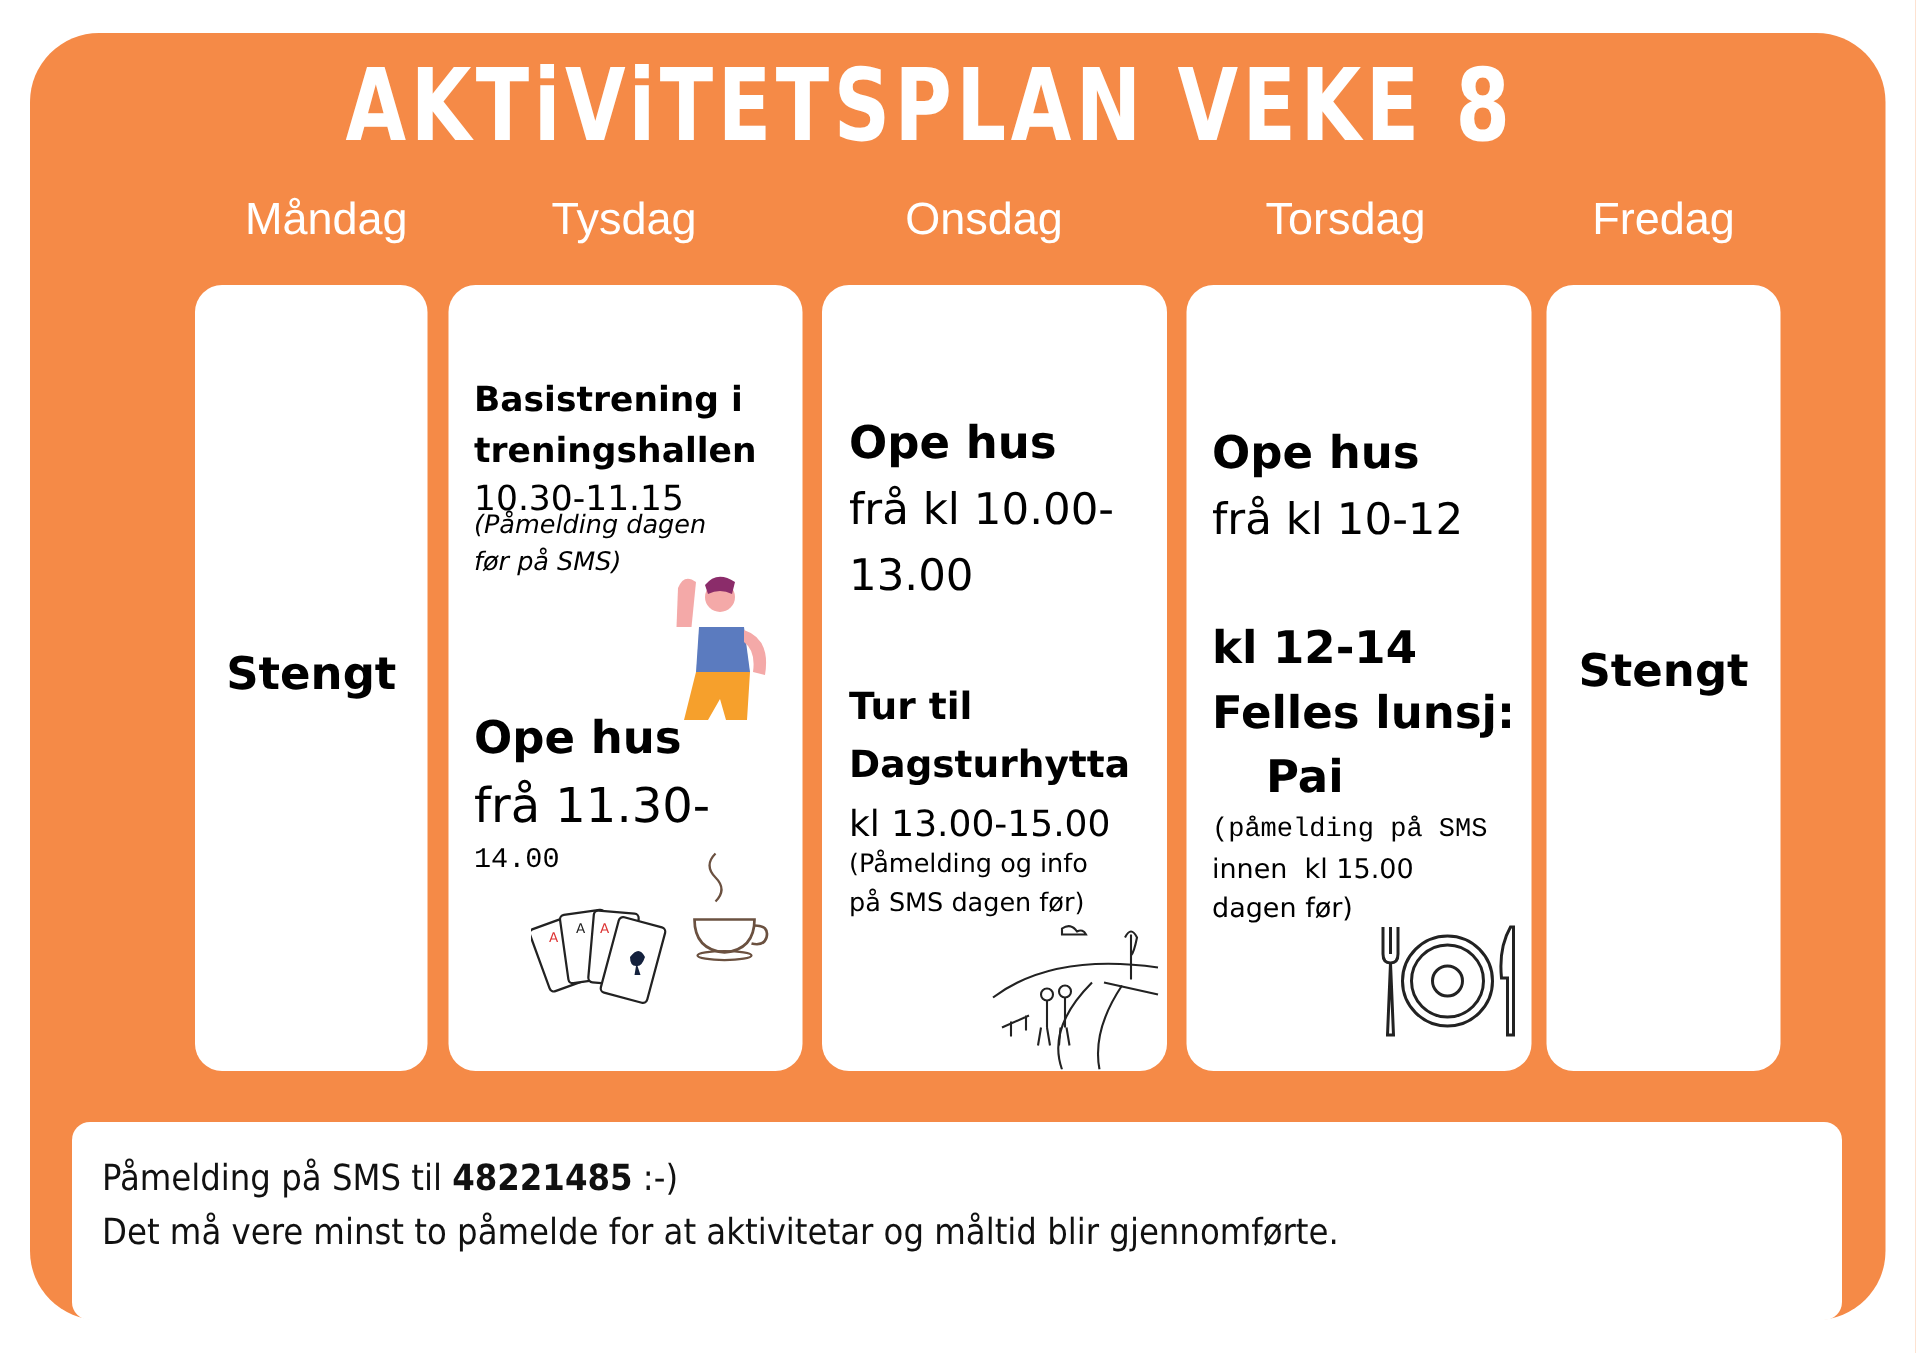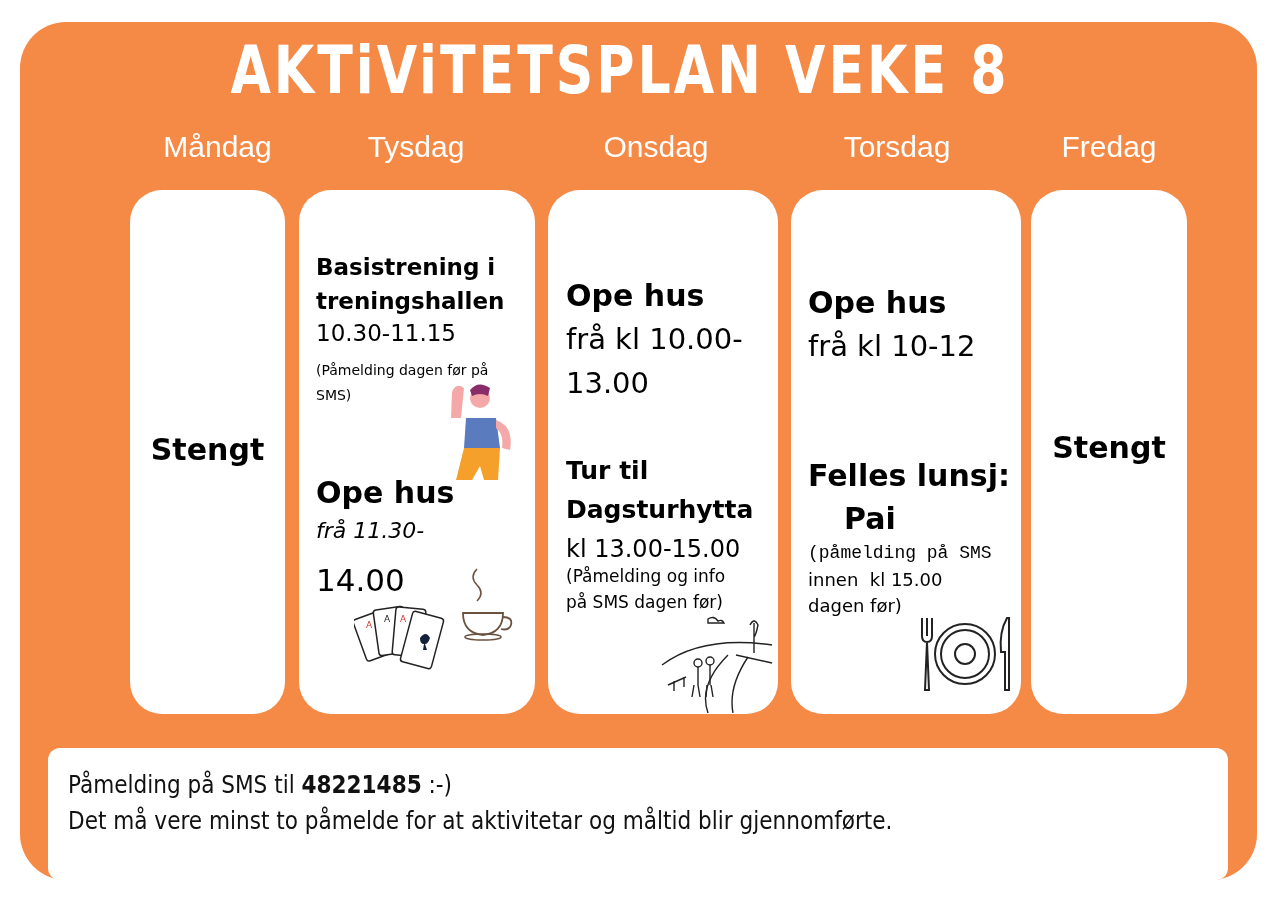--- a/index.html
+++ b/index.html
@@ -1,20 +1,20 @@
 <!DOCTYPE html>
 <html><head>
   <meta charset="utf-8">
   <style>
     html, body { margin:0; padding:0; background:#ffffff; }
     body { width:1277px; height:902px; position:relative; overflow:hidden; font-family:"DejaVu Sans", sans-serif; }
     .poster { position:absolute; left:20px; top:22px; width:1237px; height:858px; background:#f58a47; border-radius:46px; }
     .title { position:absolute; left:0; top:36px; width:1200px; text-align:center; color:#fff; font-family:"DejaVu Sans Condensed","DejaVu Sans", sans-serif; font-weight:bold; font-size:58px; letter-spacing:3px; transform:scaleY(1.15); }
     .day { position:absolute; top:130px; color:#fff; font-family:"Liberation Sans", sans-serif; font-size:30px; text-align:center; }
-    .card { position:absolute; top:190px; background:#fff; border-radius:32px; box-sizing:border-box; }
+    .card { position:absolute; top:190px; background:#fff; border-radius:18px; box-sizing:border-box; }
     .txt { position:absolute; color:#000; font-family:"DejaVu Sans", sans-serif; }
     .b { font-weight:bold; }
     .footer { position:absolute; left:48px; top:748px; width:1180px; height:132px; background:#fff; border-radius:12px; }
     .footer .line { position:absolute; left:20px; font-family:"DejaVu Sans Condensed","DejaVu Sans", sans-serif; font-size:24px; color:#111; }
   </style>
 </head>
 <body>
 
 <div class="poster"></div>
 <div class="title" style="left:20px;">AKTiViTETSPLAN VEKE 8</div>
@@ -25,32 +25,32 @@
 <div class="day" style="left:792px;width:210px;">Torsdag</div>
 <div class="day" style="left:1030px;width:158px;">Fredag</div>
 
 <div class="card" style="left:130px;width:155px;height:524px;">
   <div class="txt b" style="left:0;width:155px;text-align:center;top:242px;font-size:30px;">Stengt</div>
 </div>
 
 <div class="card" style="left:299px;width:236px;height:524px;">
   <div class="txt b" style="left:17px;top:60px;width:205px;font-size:23px;line-height:34px;">Basistrening i treningshallen</div>
   <div class="txt" style="left:17px;top:130px;font-size:23px;">10.30-11.15</div>
-  <div class="txt" style="left:17px;top:168px;width:180px;font-size:14px;line-height:25px;">(Påmelding dagen før på SMS)</div>
+  <div class="txt" style="left:17px;top:148px;width:180px;font-size:17px;line-height:25px;font-style:italic;">(Påmelding dagen før på SMS)</div>
   <svg style="position:absolute;left:135px;top:190px;" width="90" height="100" viewBox="0 0 90 100">
     <path d="M18 12 q4 -10 12 -4 l-3 30 l-10 0 z" fill="#f4a9a8"></path>
     <circle cx="46" cy="18" r="10" fill="#f4a9a8"></circle>
     <path d="M36 10 q8 -10 20 -2 l-2 8 q-8 -4 -16 0 z" fill="#8b2c6a"></path>
     <path d="M32 38 l30 0 l4 30 l-36 0 z" fill="#5b7bbf"></path>
     <path d="M62 40 q18 6 14 30 l-8 -2 q2 -14 -6 -20 z" fill="#f4a9a8"></path>
     <path d="M30 68 l36 0 l-2 32 l-14 0 l-4 -14 l-8 14 l-16 0 z" fill="#f6a02c"></path>
   </svg>
   <div class="txt b" style="left:17px;top:285px;font-size:30px;">Ope hus</div>
-  <div class="txt" style="left:17px;top:328px;font-size:22px;font-style:italic;">frå 11.30-</div>
-  <div class="txt" style="left:17px;top:372px;font-size:31px;">14.00</div>
+  <div class="txt" style="left:17px;top:328px;font-size:32px;">frå 11.30-</div>
+  <div class="txt" style="left:17px;top:372px;font-size:19px;font-family:Liberation Mono, monospace;">14.00</div>
   <svg style="position:absolute;left:55px;top:410px;" width="95" height="80" viewBox="0 0 95 80">
     <g fill="#fff" stroke="#222" stroke-width="1.5">
       <rect x="5" y="14" width="30" height="44" rx="3" transform="rotate(-20 20 36)"></rect>
       <rect x="22" y="8" width="30" height="46" rx="3" transform="rotate(-8 37 31)"></rect>
       <rect x="40" y="8" width="30" height="48" rx="3" transform="rotate(5 55 32)"></rect>
       <rect x="52" y="14" width="32" height="52" rx="3" transform="rotate(15 68 40)"></rect>
     </g>
     <text x="12" y="28" font-size="9" fill="#d33">A</text>
     <text x="30" y="22" font-size="9" fill="#222">A</text>
     <text x="46" y="22" font-size="9" fill="#d33">A</text>
@@ -86,20 +86,21 @@
       <path d="M96 8 l0 30 m-4 -28 q4 -8 8 0 q-2 10 -4 12"></path>
       <path d="M50 4 q6 -4 10 2 q4 -2 6 2 l-16 0z"></path>
       <path d="M10 70 l18 -8 m-12 4 l0 10 m10 -14 l0 10"></path>
     </g>
   </svg>
 </div>
 
 <div class="card" style="left:791px;width:230px;height:524px;">
   <div class="txt b" style="left:17px;top:95px;font-size:30px;">Ope hus</div>
   <div class="txt" style="left:17px;top:139px;font-size:29px;">frå kl 10-12</div>
+  <div class="txt b" style="left:17px;top:225px;font-size:30px;">kl 12-14</div>
   <div class="txt b" style="left:17px;top:268px;font-size:30px;">Felles lunsj:</div>
   <div class="txt b" style="left:17px;top:311px;font-size:30px;margin-left:36px;">Pai</div>
   <div class="txt" style="left:17px;top:353px;font-size:18px;white-space:pre;font-family:Liberation Mono, monospace;">(påmelding på SMS</div>
   <div class="txt" style="left:17px;top:379px;font-size:18px;white-space:pre;">innen  kl 15.00</div>
   <div class="txt" style="left:17px;top:405px;font-size:18px;">dagen før)</div>
   <svg style="position:absolute;left:128px;top:424px;" width="94" height="78" viewBox="0 0 94 78">
     <g fill="none" stroke="#222" stroke-width="2">
       <path d="M3 4 l0 18 q0 6 5 6 q5 0 5 -6 l0 -18 M8 4 l0 18 M8 28 l-2 48 l4 0 l-2 -48"></path>
       <circle cx="46" cy="40" r="30"></circle>
       <circle cx="46" cy="40" r="24"></circle>

